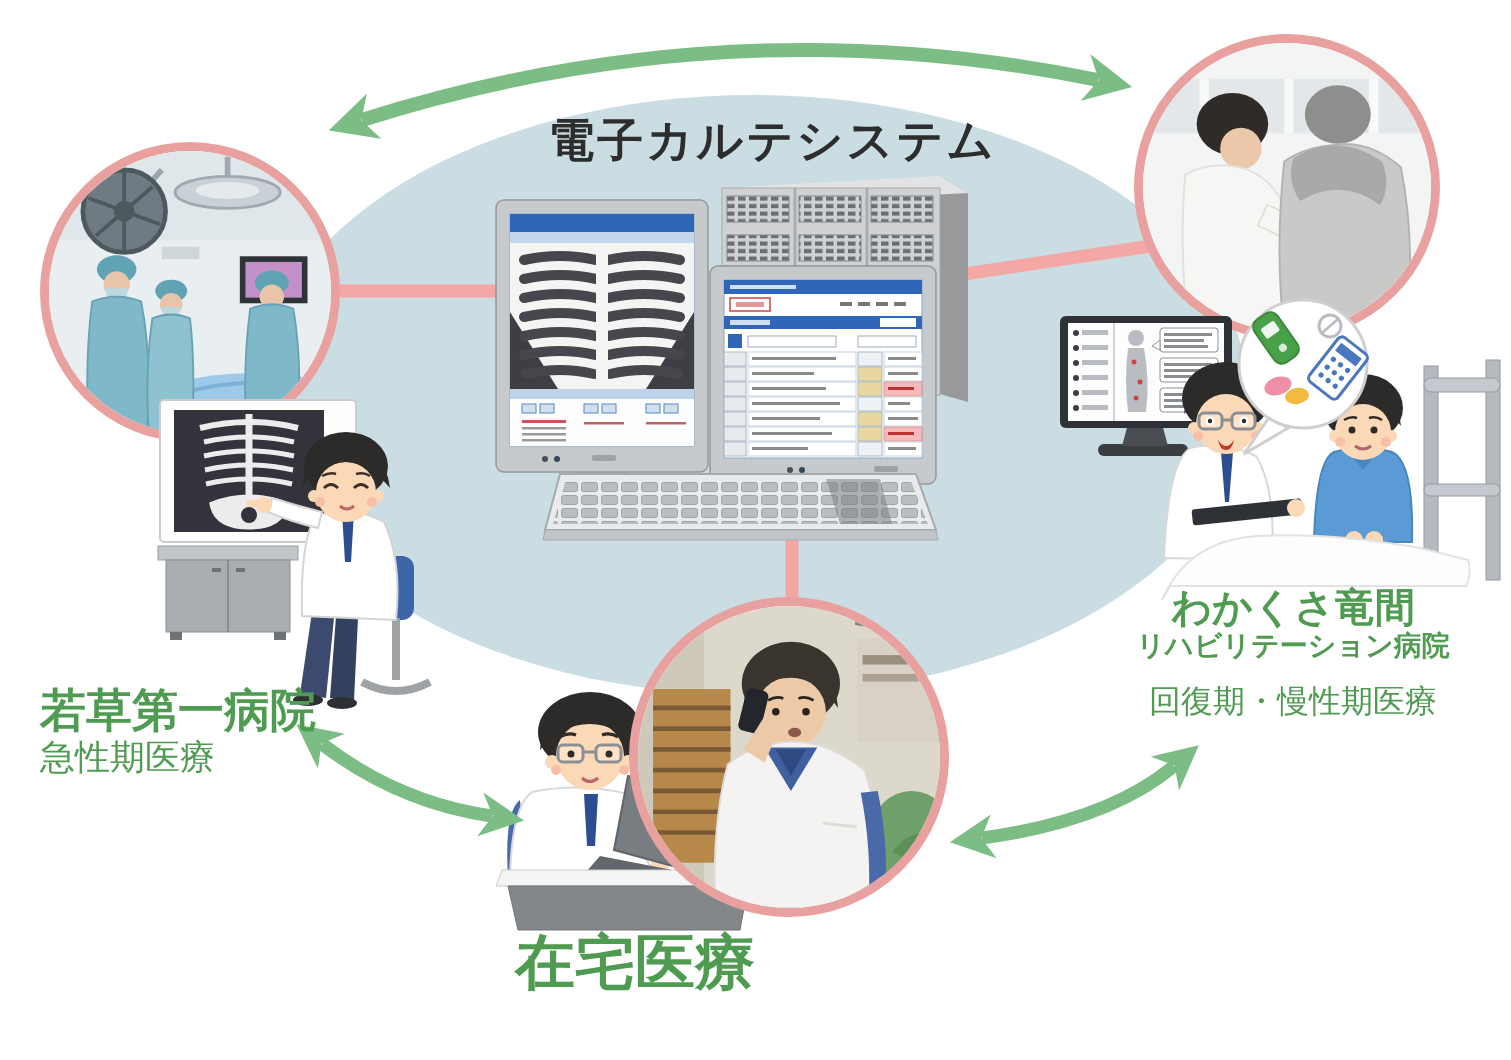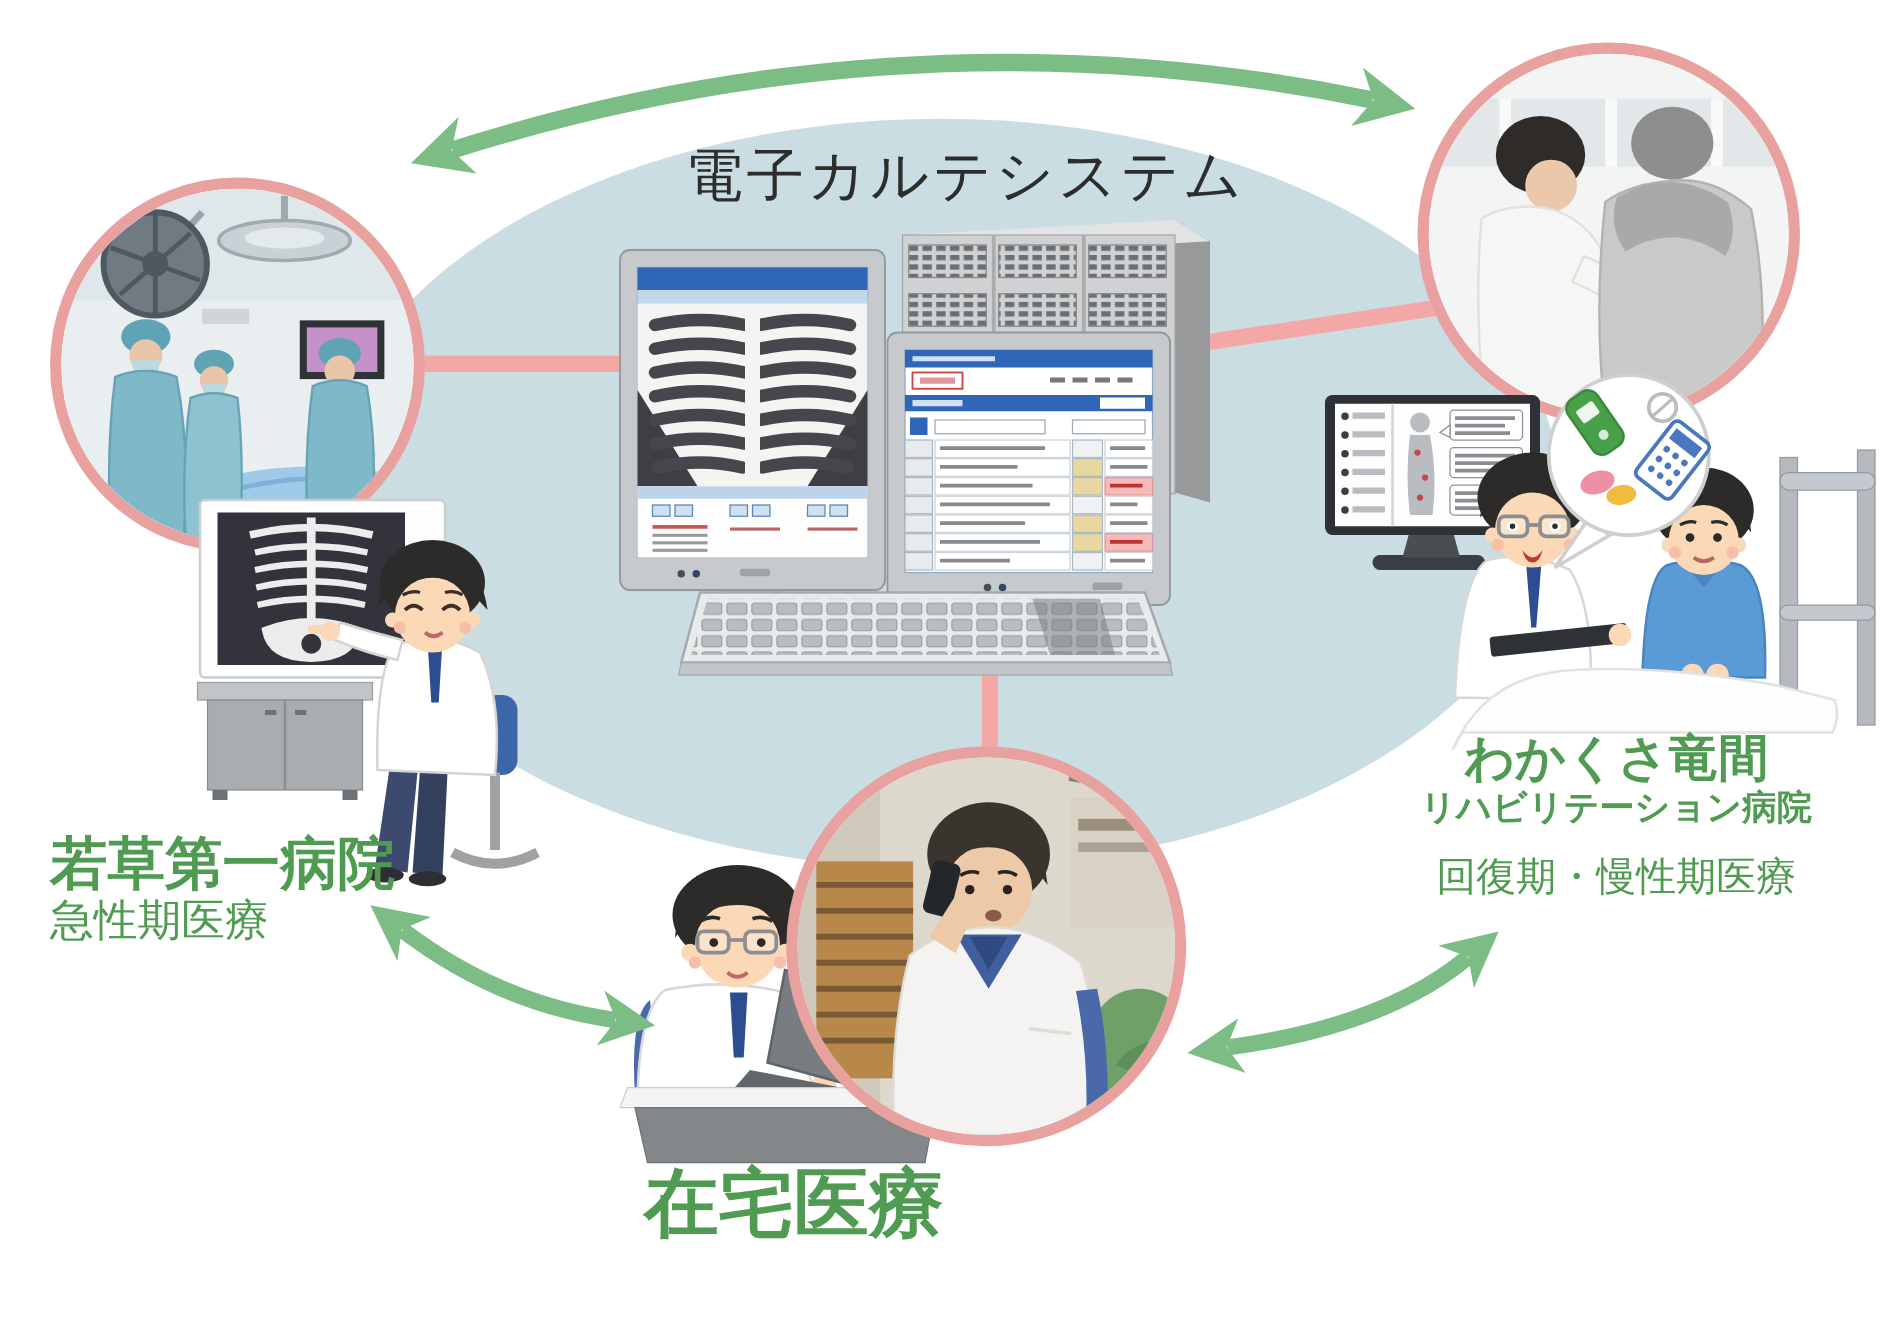--- a/index.html
+++ b/index.html
@@ -30,24 +30,24 @@
   }
   #circle-or{left:40px;top:142px;width:300px;height:300px;}
   #circle-rehab{left:1134px;top:34px;width:306px;height:306px;}
   #circle-phone{left:629px;top:597px;width:320px;height:320px;}
   .photo-circle svg{display:block;width:100%;height:100%;}
   #high-art-layer{z-index:4;}
   #arrow-layer{z-index:5;}
   .label{z-index:6;color:var(--label-green);line-height:1.16;}
   #title{
     left:0;top:110px;width:1511px;text-align:center;z-index:6;
-    font-size:46px;font-weight:400;letter-spacing:3px;color:var(--title-color);padding-left:34px;
+    font-size:46px;font-weight:700;letter-spacing:3px;color:var(--title-color);padding-left:34px;
   }
   #label-acute{left:40px;top:664px;text-align:left;}
-  #label-acute .name{font-size:46px;font-weight:600;}
+  #label-acute .name{font-size:46px;font-weight:600;margin-top:20px;}
   #label-acute .sub{font-size:35px;font-weight:500;}
   #label-rehab{left:1078px;top:584px;width:430px;text-align:center;}
   #label-rehab .name{font-size:40px;font-weight:600;}
   #label-rehab .name2{font-size:28px;font-weight:600;}
   #label-rehab .sub{font-size:32px;font-weight:500;margin-top:20px;}
   #label-home{left:515px;top:928px;text-align:left;}
   #label-home .name{font-size:60px;font-weight:600;}
   #label-home .sub{font-size:36px;font-weight:500;margin-top:2px;}
 </style>
 </head>

